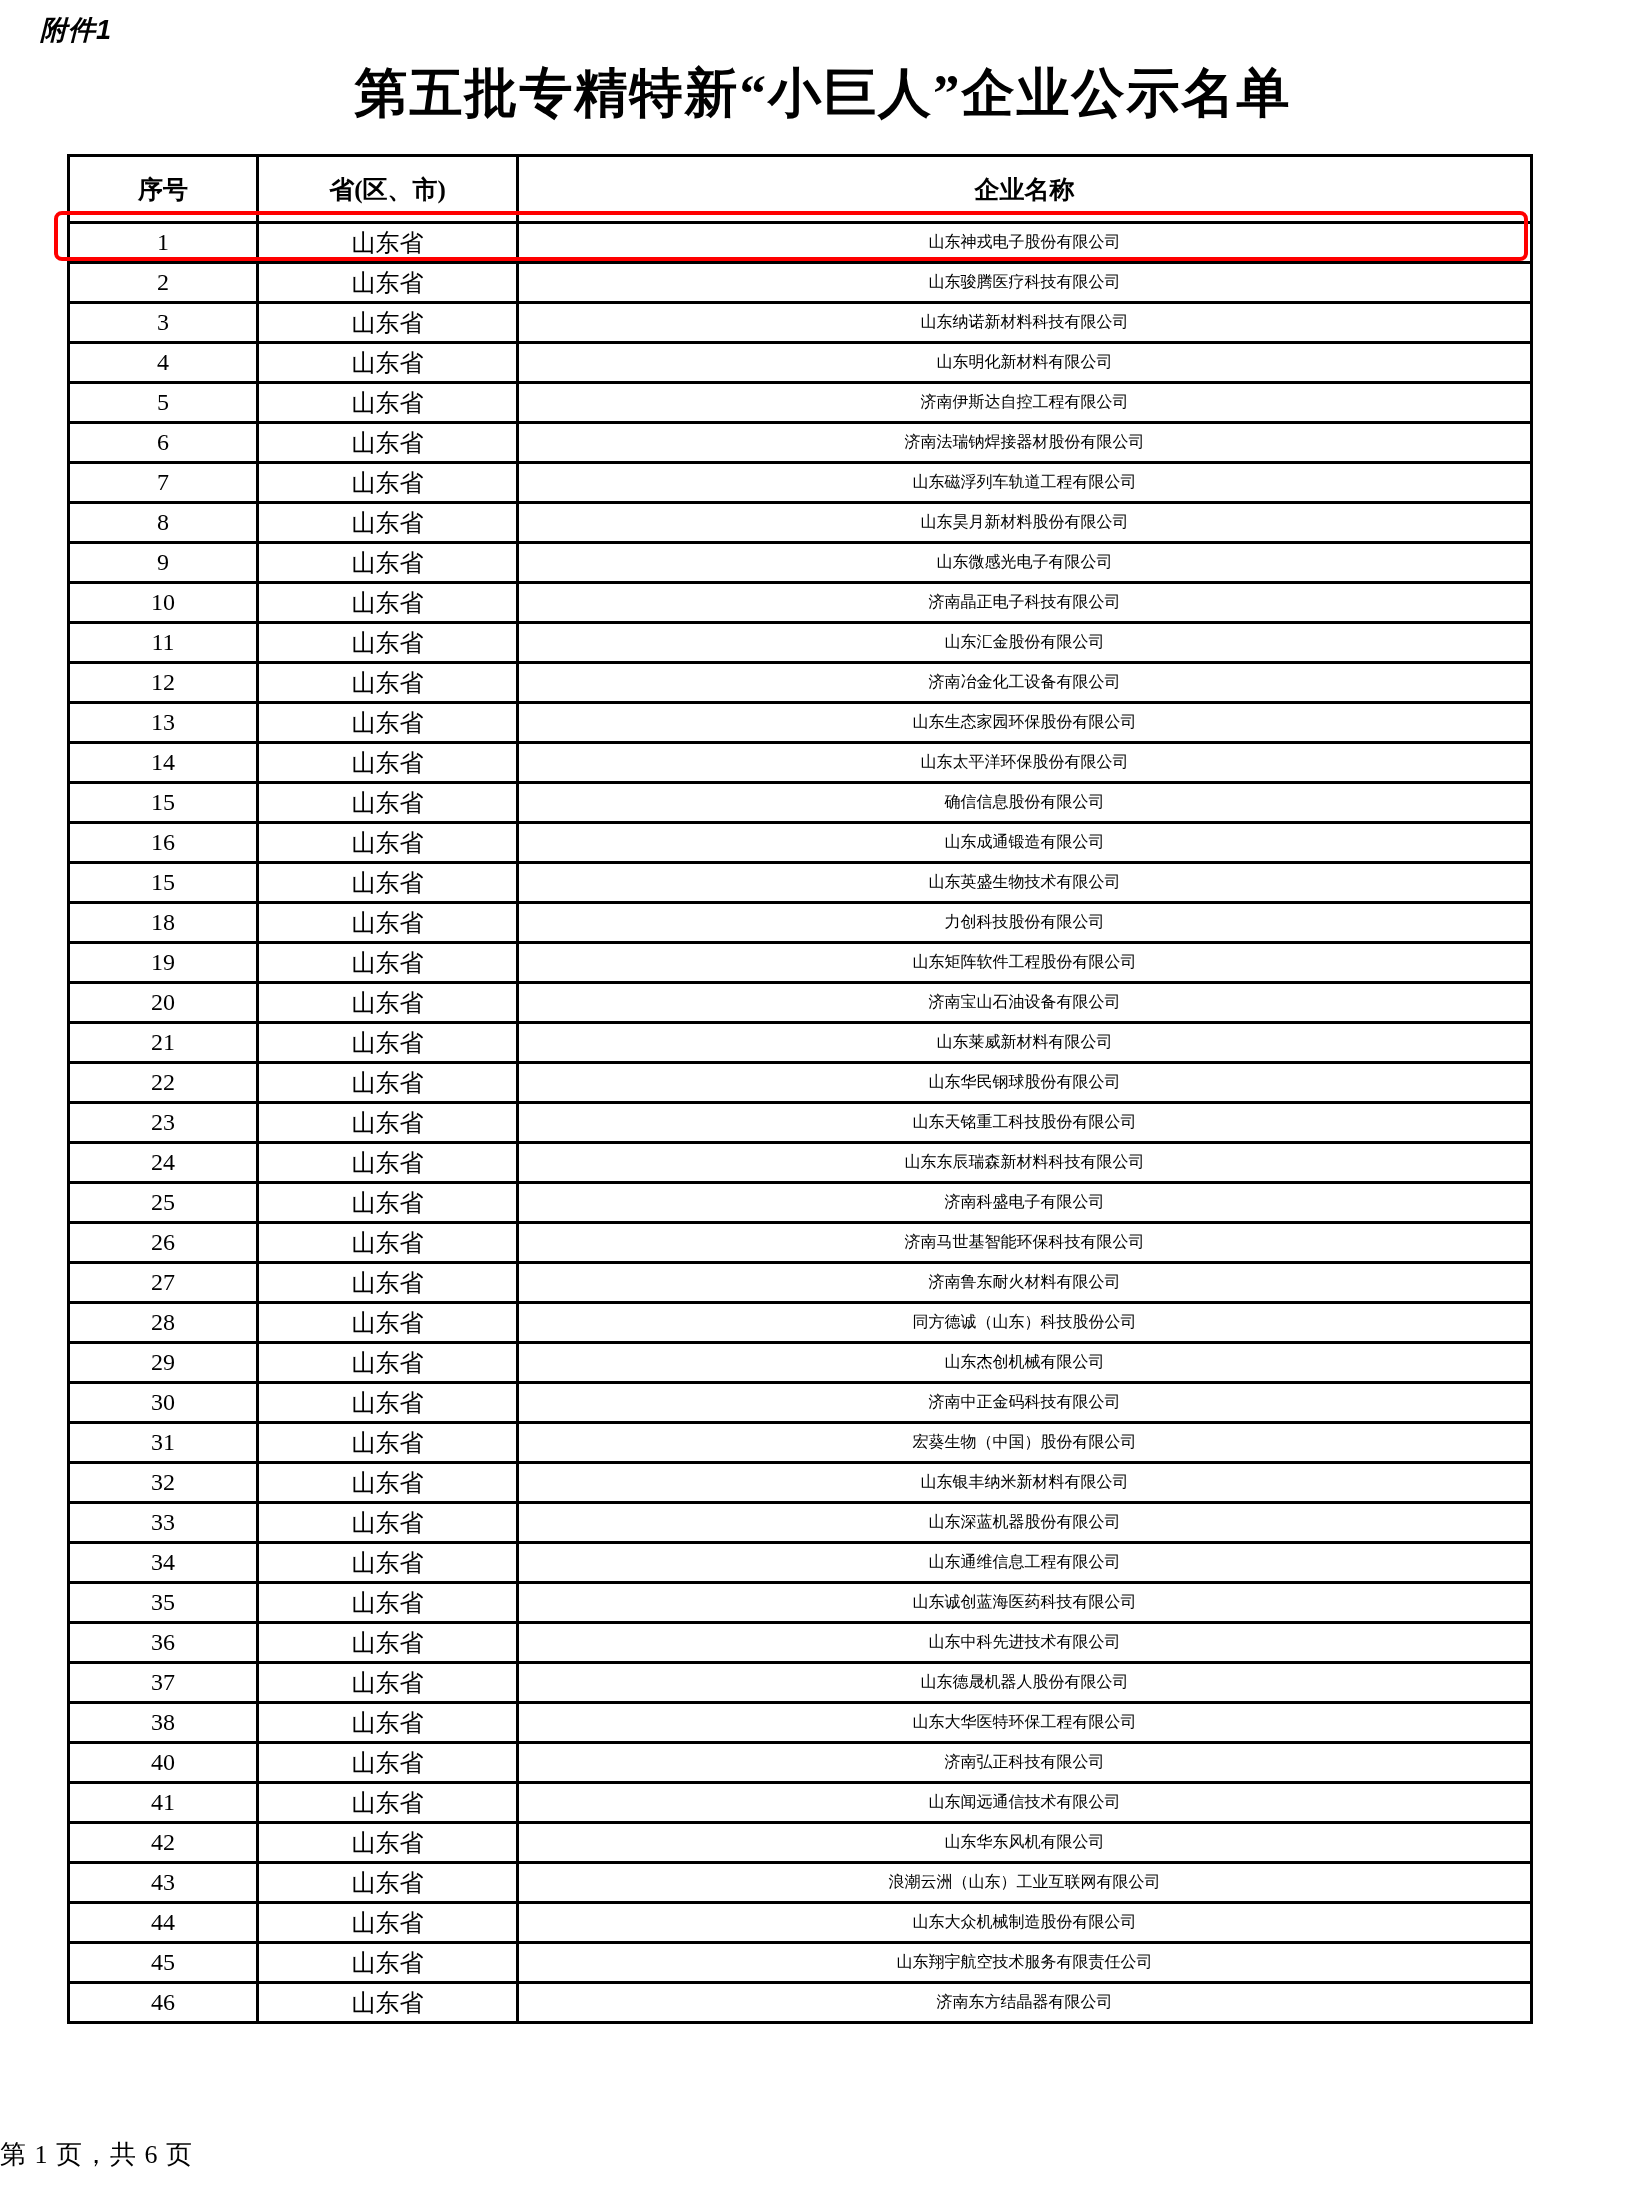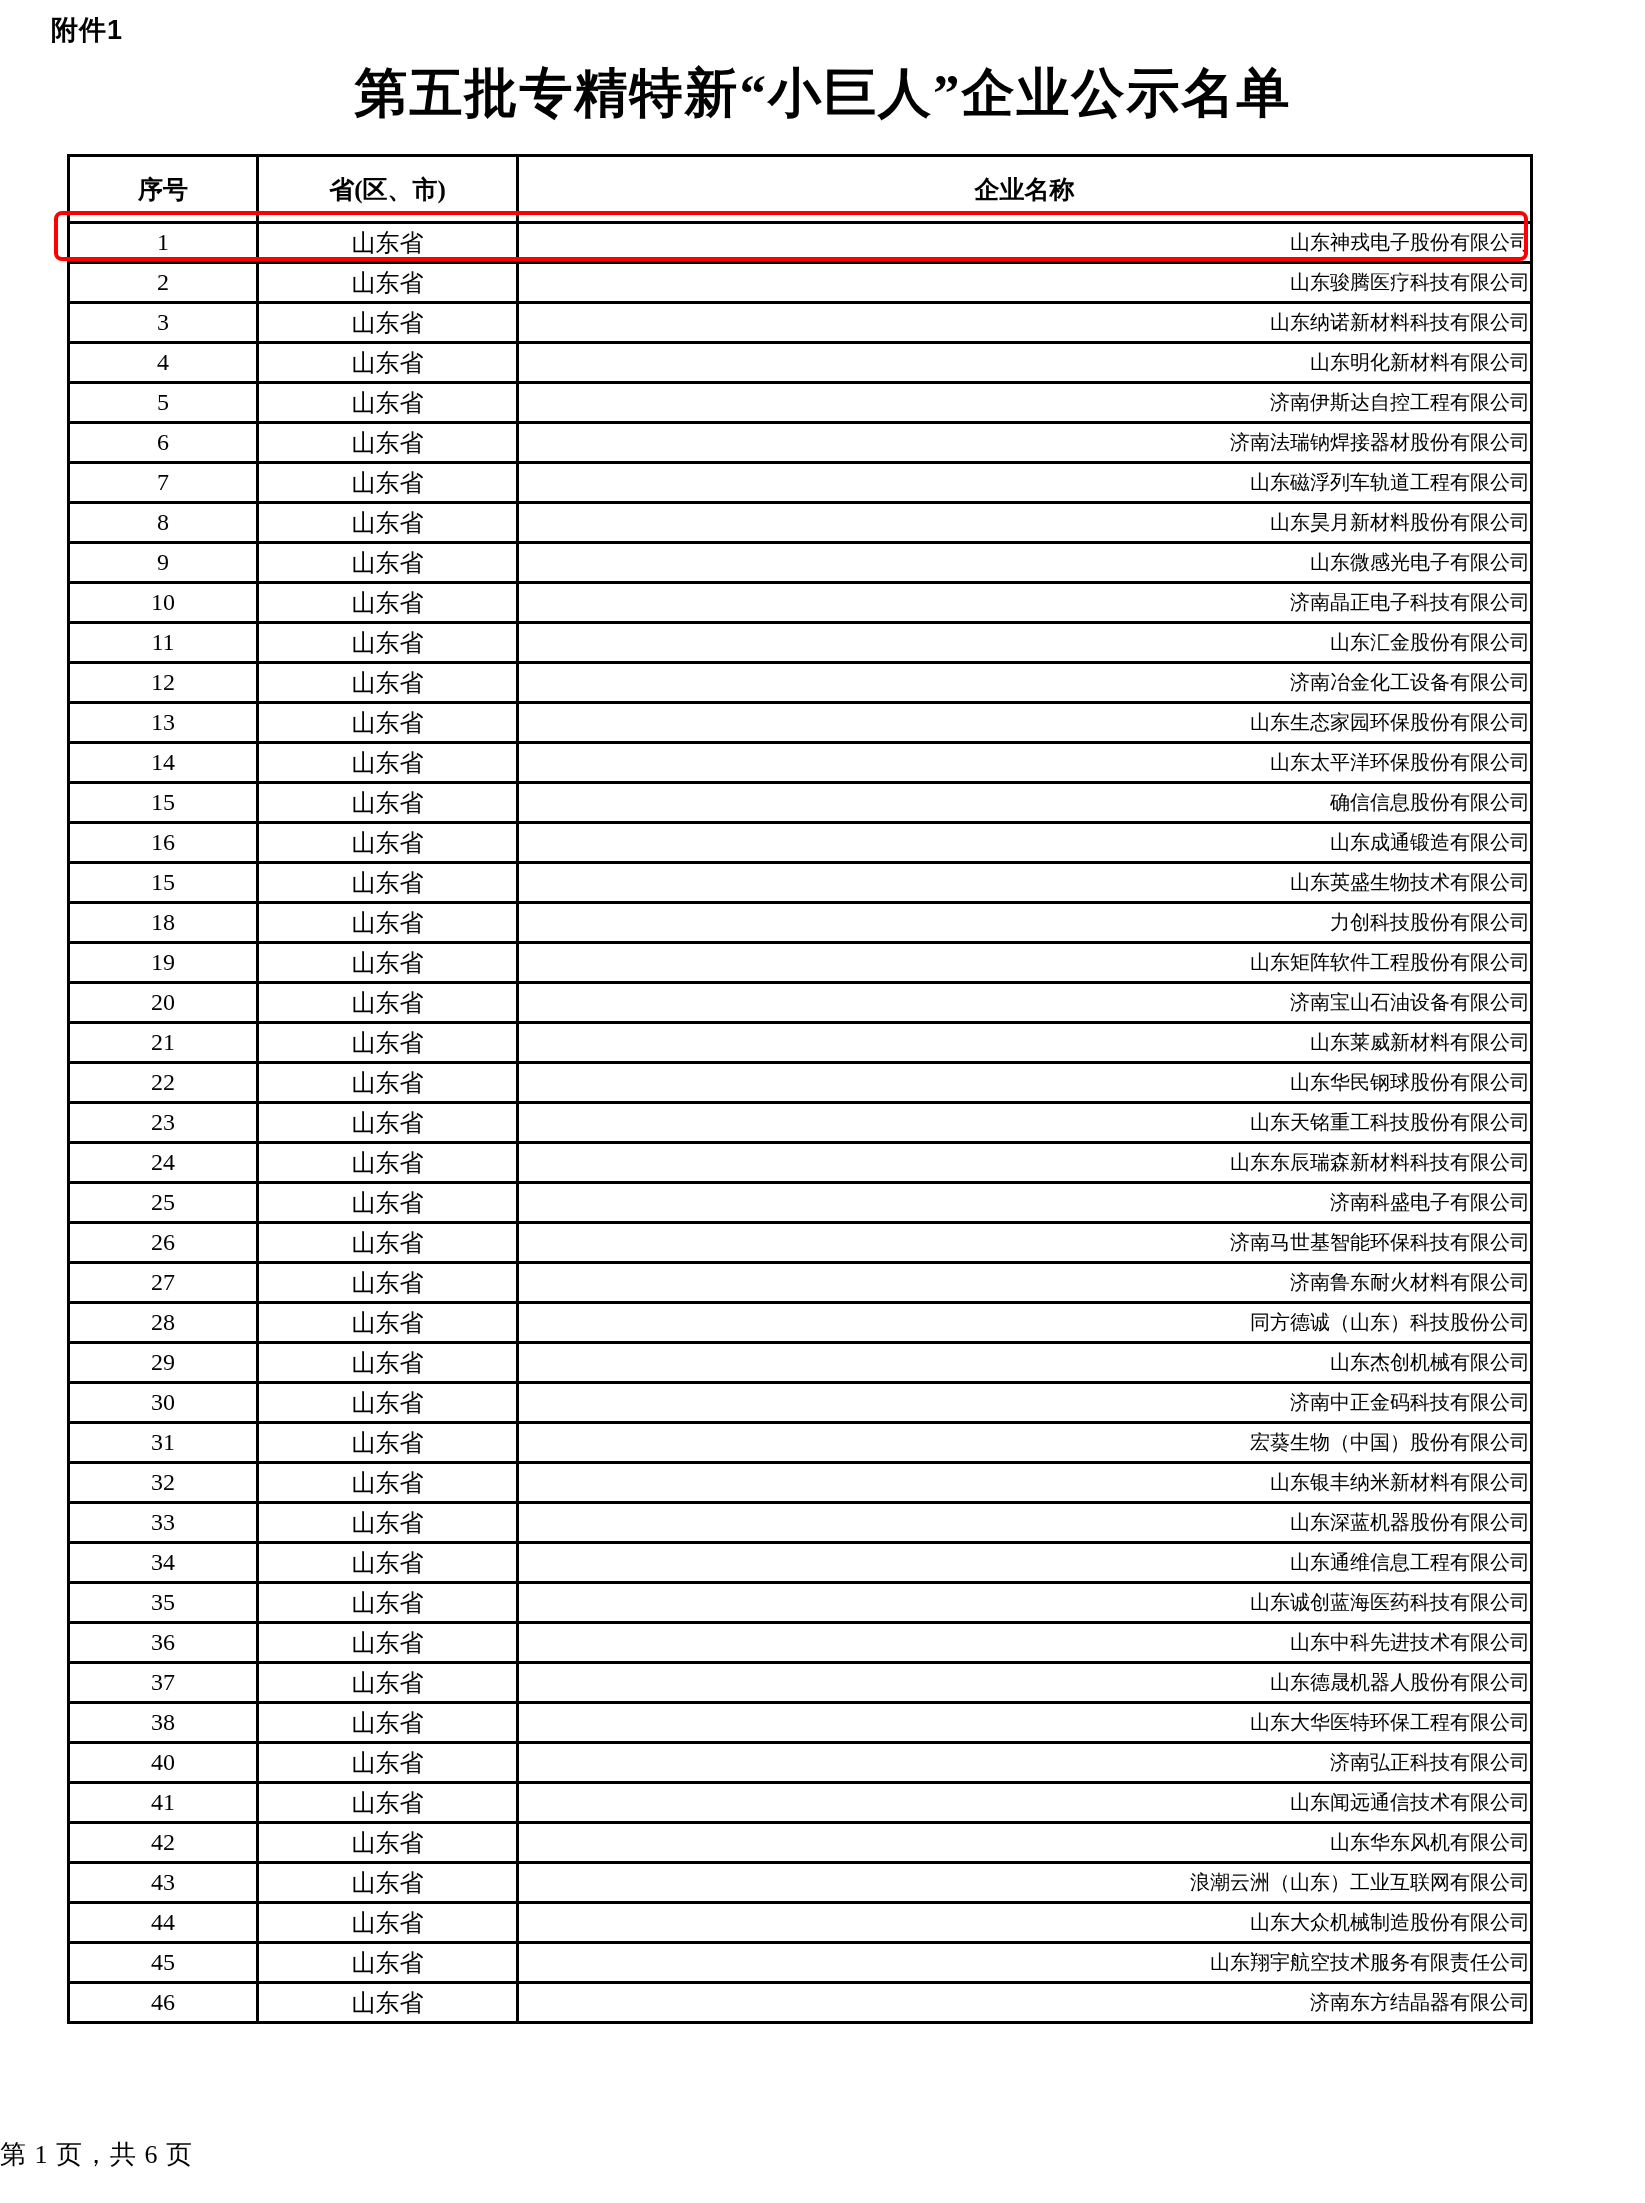--- a/index.html
+++ b/index.html
@@ -9,26 +9,27 @@
   }
   body {
     position: relative;
     width: 1646px;
     height: 2204px;
     font-family: "Liberation Serif", "DejaVu Serif", serif;
     color: #000000;
   }
   .attachment-label {
     position: absolute;
-    left: 51px;
+    left: 40px;
     top: 12px;
     font-family: "Liberation Sans", "DejaVu Sans", sans-serif;
     font-size: 27px;
     font-weight: bold;
     letter-spacing: 1px;
+    font-style: italic;
   }
   .doc-title {
     position: absolute;
     left: 0;
     top: 58px;
     width: 1646px;
     text-align: center;
     font-size: 53px;
     font-weight: bold;
     letter-spacing: 2px;
@@ -59,22 +60,22 @@
     text-align: center;
     vertical-align: middle;
     margin-left: 18px;
   }
   td.cell-no, td.cell-prov {
     font-size: 24px;
     text-align: center;
     vertical-align: middle;
   }
   td.cell-name {
-    font-size: 20px;
-    text-align: right;
+    font-size: 16px;
+    text-align: center;
     vertical-align: middle;
     padding-left: 9px;
   }
   .highlight-box {
     position: absolute;
     left: 54px;
     top: 211px;
     width: 1466px;
     height: 42px;
     border: 4px solid #ff0000;

